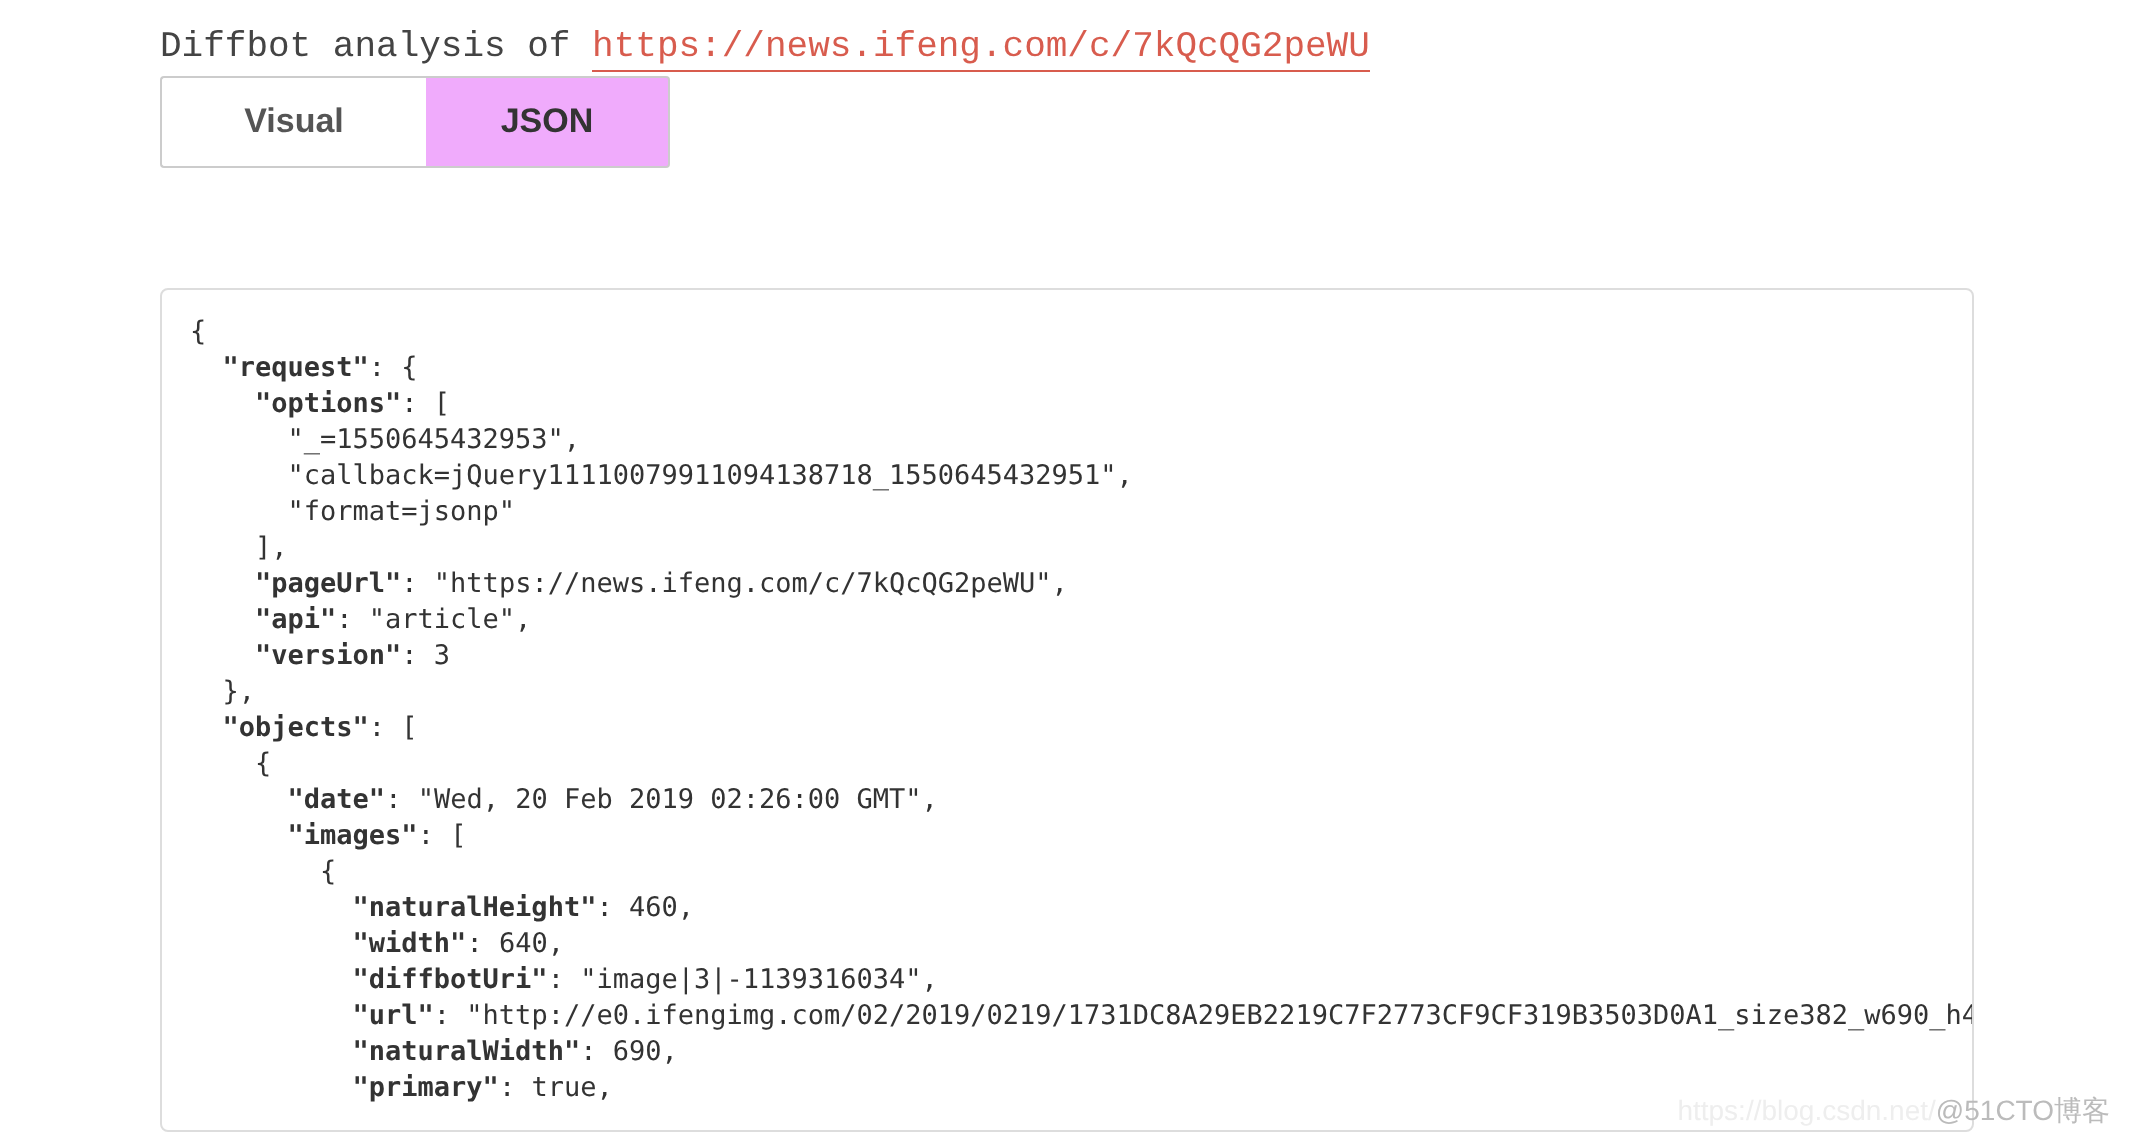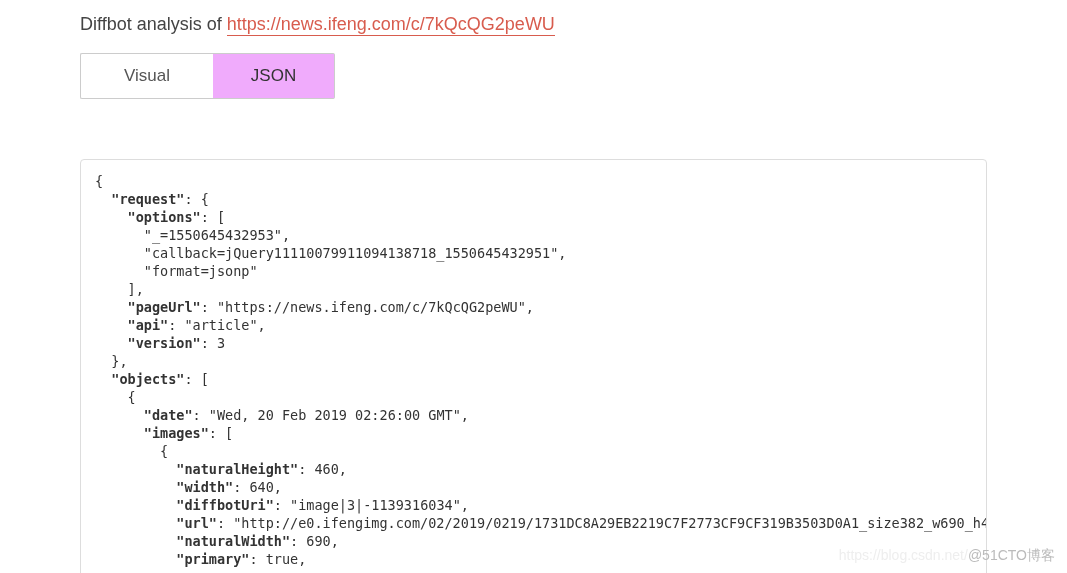--- a/index.html
+++ b/index.html
@@ -15,31 +15,33 @@
       height: 573px;
       overflow: hidden;
       position: relative;
     }
     .container {
       padding: 14px 80px 0 80px;
     }
     .header-text {
       font-size: 18px;
       color: #444;
-      margin-bottom: 18px;
+      margin-bottom: 4px;
       font-weight: 400;
+      font-family: Liberation Mono, monospace;
     }
     .header-text .link {
       color: #d85c4e;
       border-bottom: 1.5px solid #d85c4e;
       padding-bottom: 1px;
     }
     .tabs {
       display: flex;
       margin-bottom: 60px;
+      font-weight: bold;
     }
     .tab {
       padding: 12px 32px;
       font-size: 17px;
       cursor: pointer;
       text-align: center;
       border: 1px solid #ccc;
     }
     .tab-visual {
       background: #fff;

